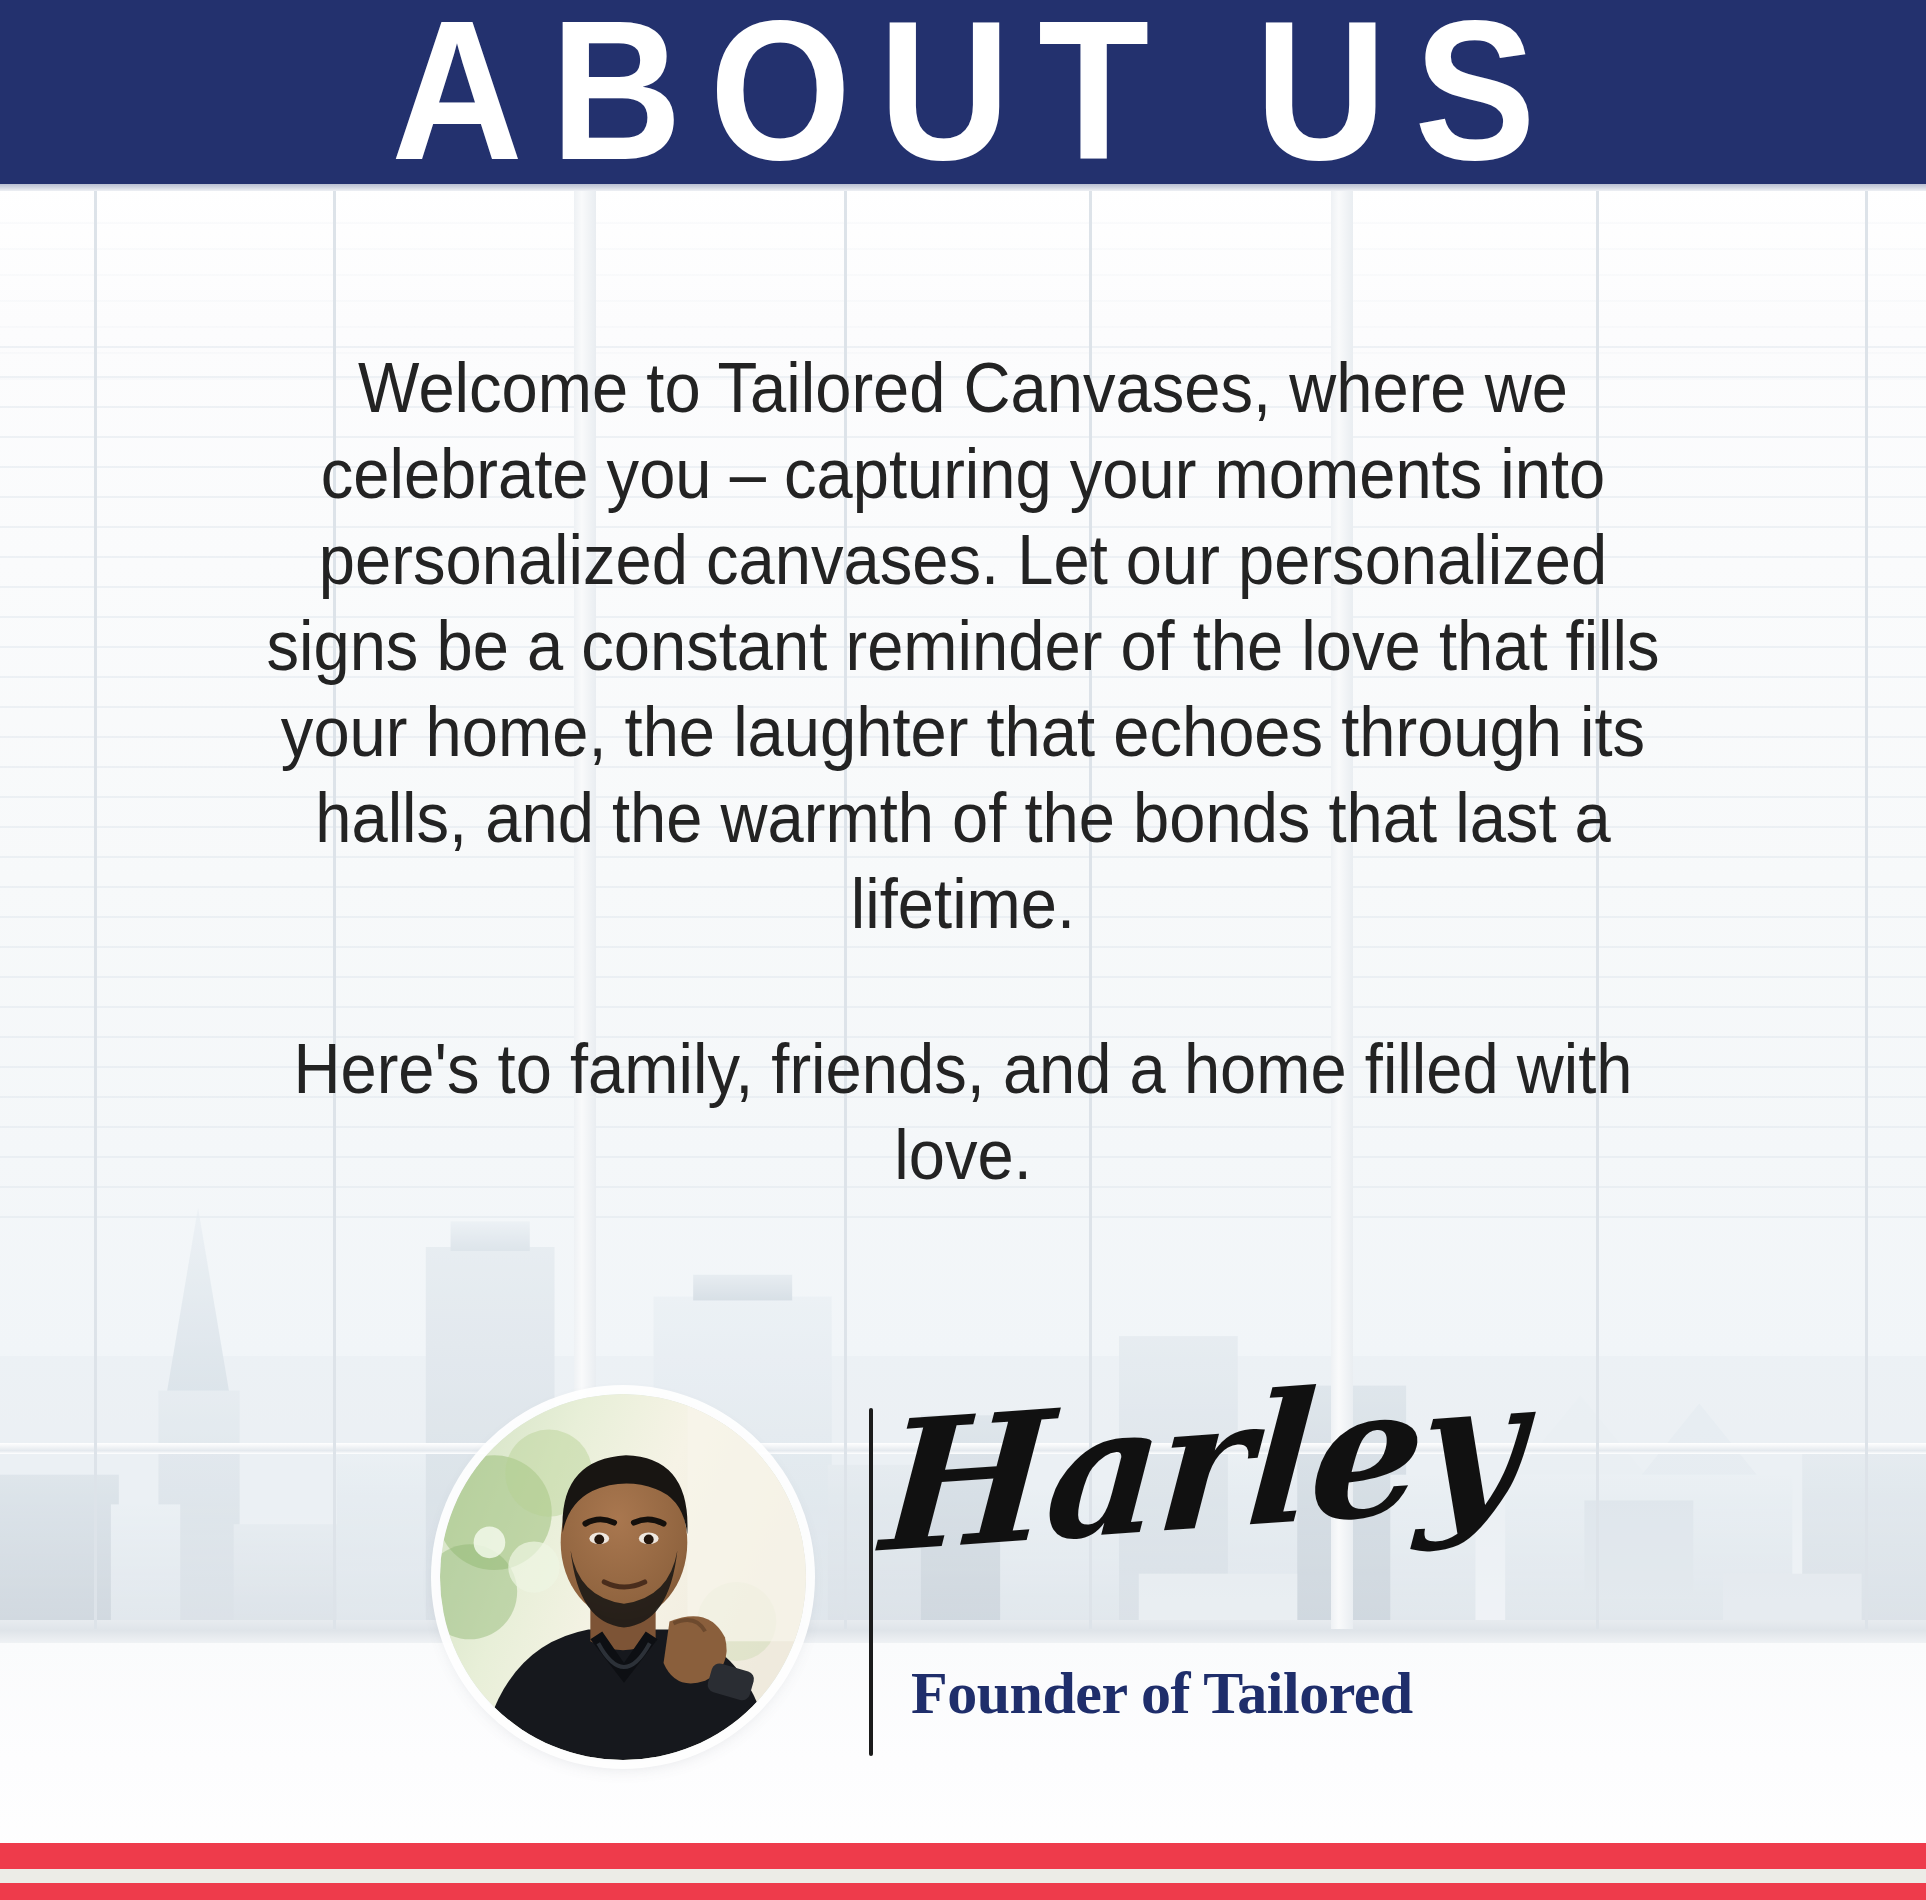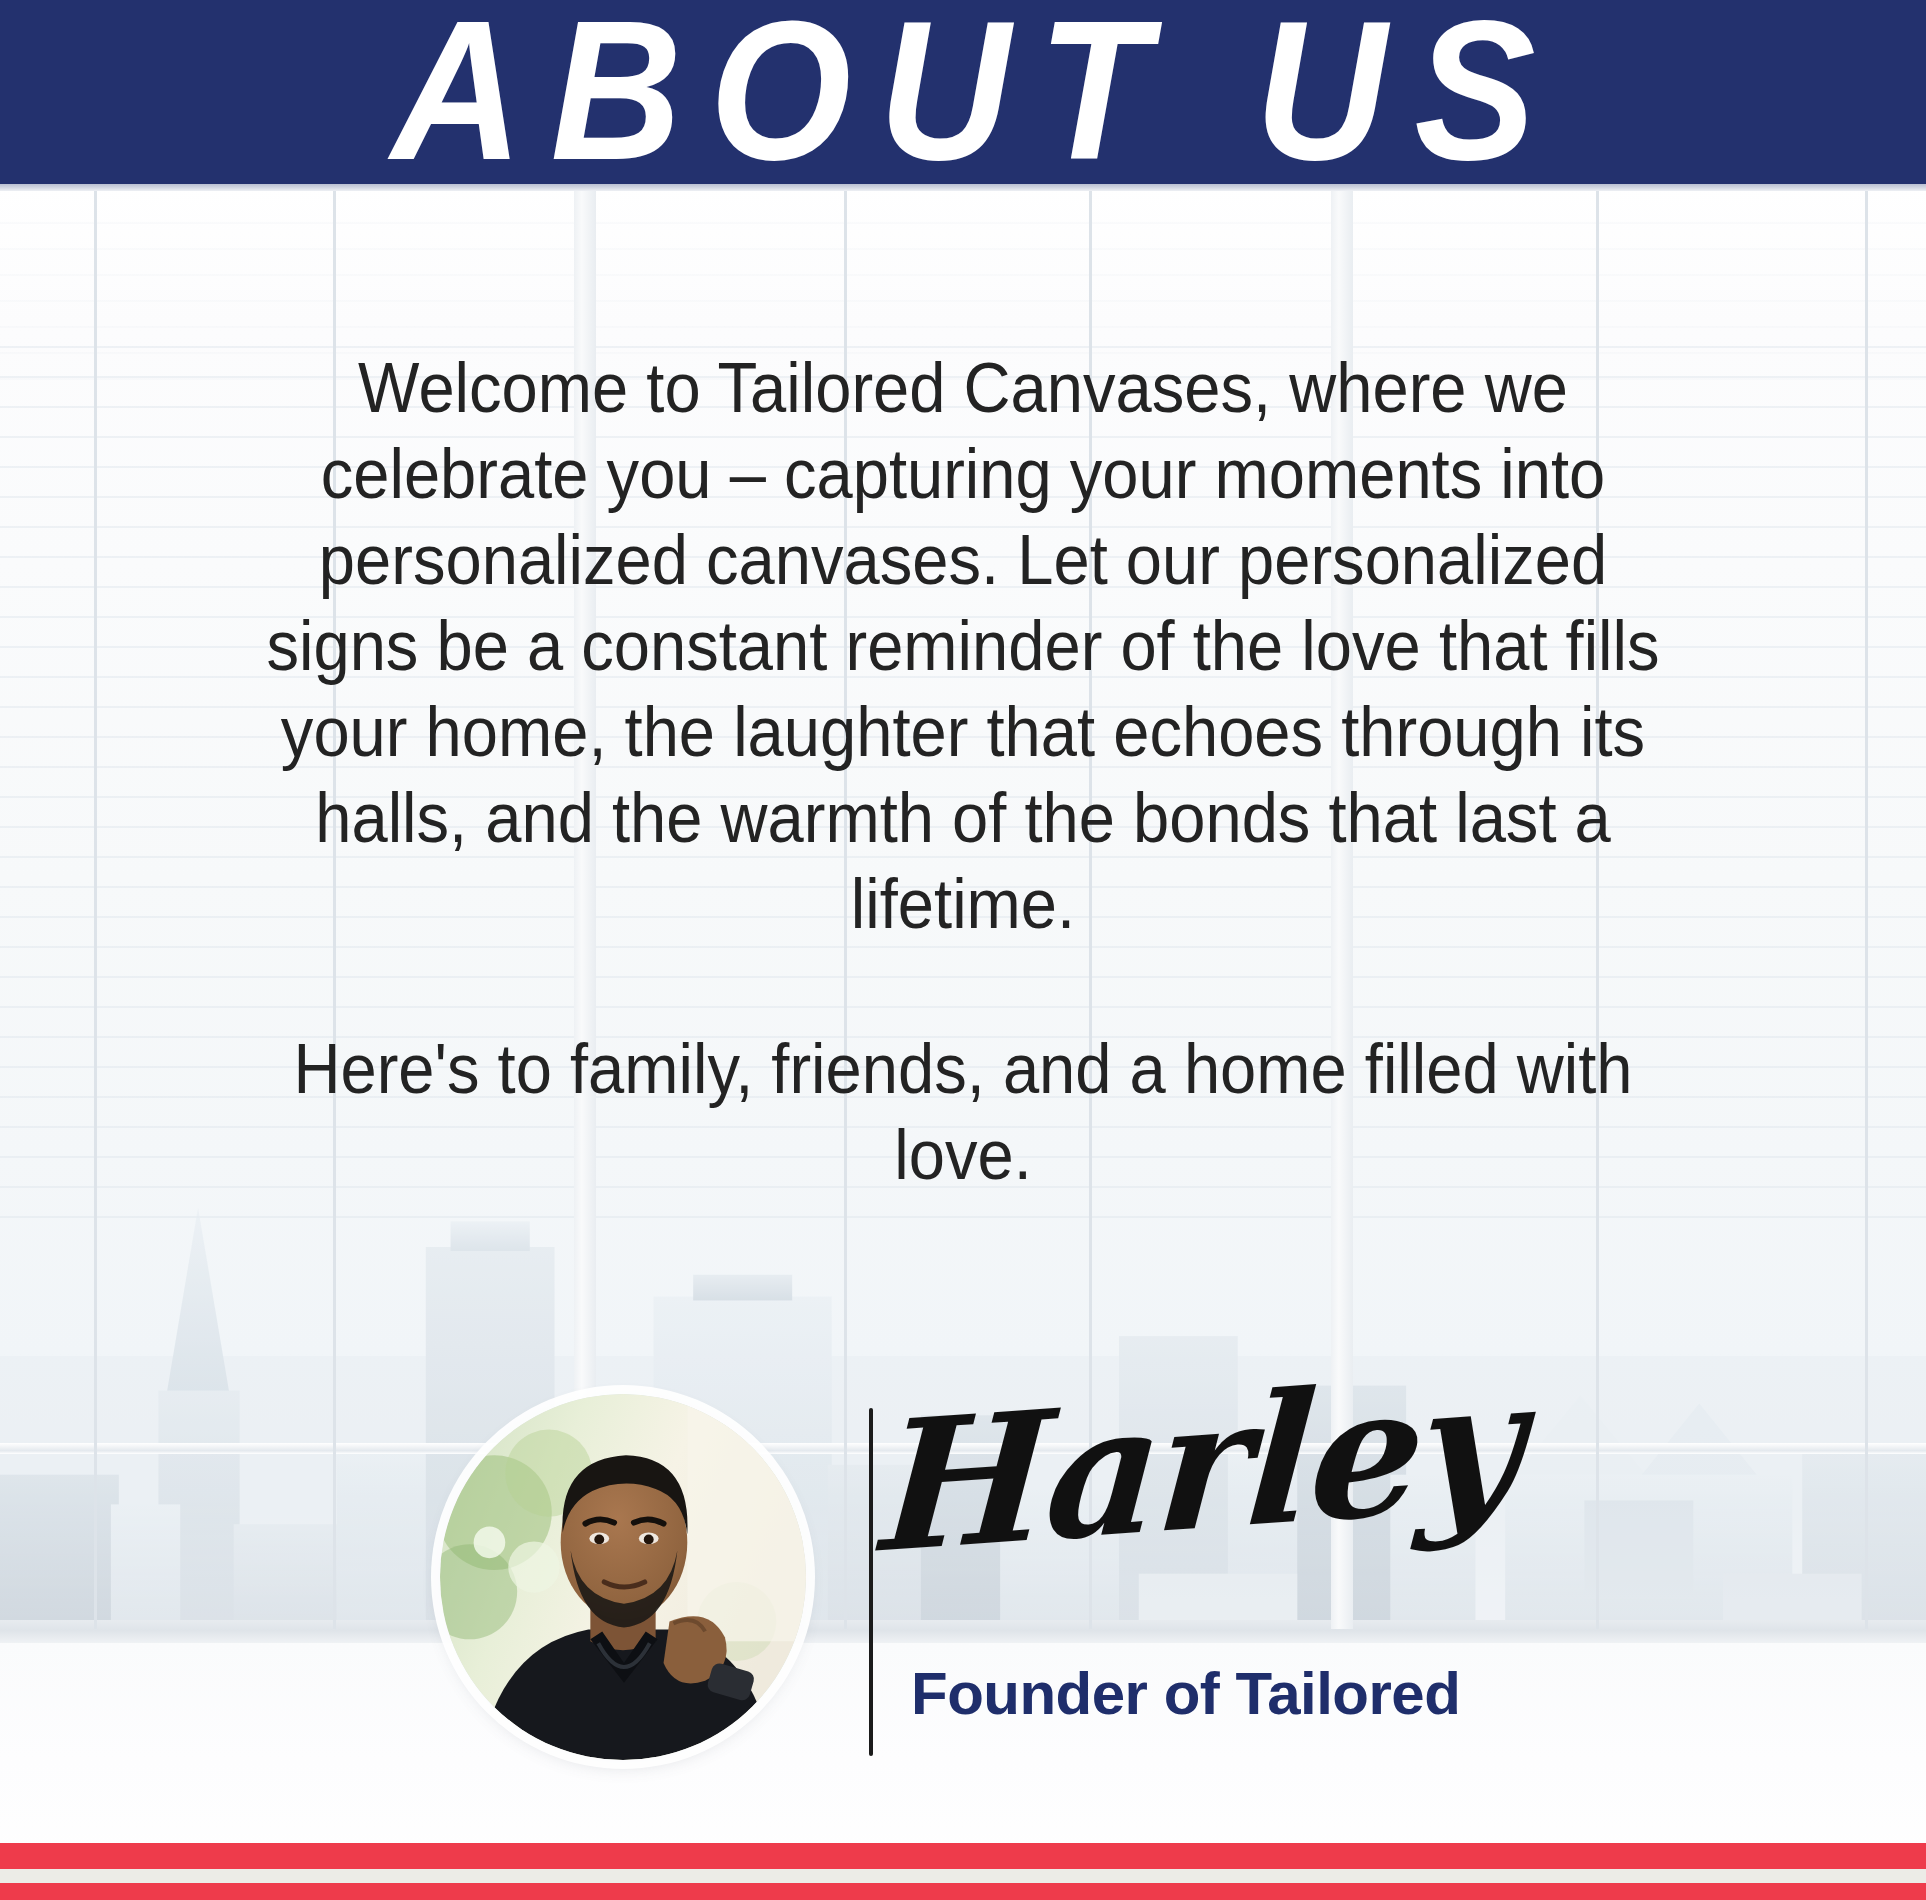--- a/index.html
+++ b/index.html
@@ -79,21 +79,21 @@
   }
 
   
   .mullion{position:absolute;top:184px;height:1445px;background:#dfe4ea;}
   .mullion.thin{width:3px;background:#dde3e9;}
   .mullion.thick{width:22px;background:linear-gradient(to right,#eef1f4,#f9fafb 35%,#e9edf1 100%);}
 
   
   .header{
     position:absolute;left:0;top:0;width:1927px;height:184px;
-    background:#23316E;z-index:5;font-style:italic;
+    background:#23316E;z-index:5;
   }
   .header-title{
     position:absolute;left:0;right:0;top:-6px;
     text-align:center;
     color:#ffffff;
     font-family:"Liberation Sans", sans-serif;
     font-weight:700;
     font-size:198px;
     line-height:194px;
     letter-spacing:30px;
@@ -153,21 +153,21 @@
     letter-spacing:-4px;
     transform:rotate(-4deg) skewX(-8deg);
     transform-origin:left top;
     white-space:nowrap;
     pointer-events:none;
   }
 
   .founder-role{
     position:absolute;left:911px;top:265px;width:713px;
     color:#1F2E6B;
-    font-family:Liberation Sans, sans-serif;
+    font-family:Liberation Serif, serif;
     font-weight:700;
     font-size:60px;
     line-height:69px;
     letter-spacing:-0.5px;
   }
 
   
   .bar{position:absolute;left:0;width:1927px;z-index:8;}
   .bar-top{top:1843px;height:26px;background:#EE3B4B;}
   .bar-gap{top:1869px;height:14px;background:#ECECE7;}

